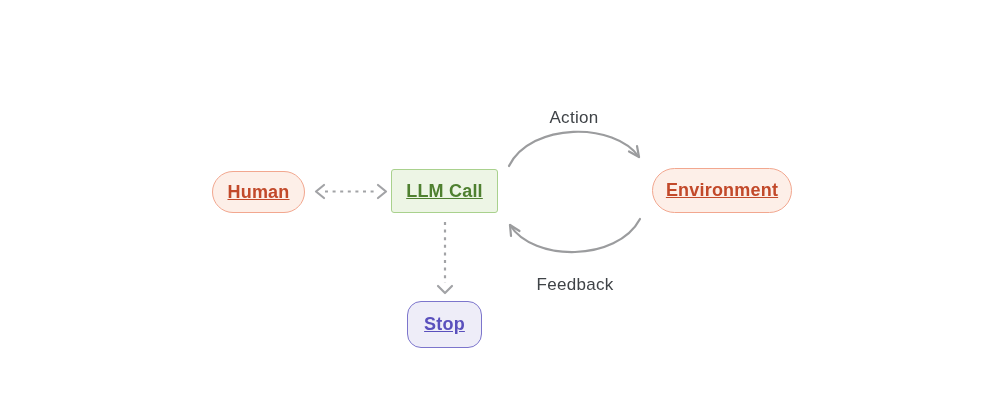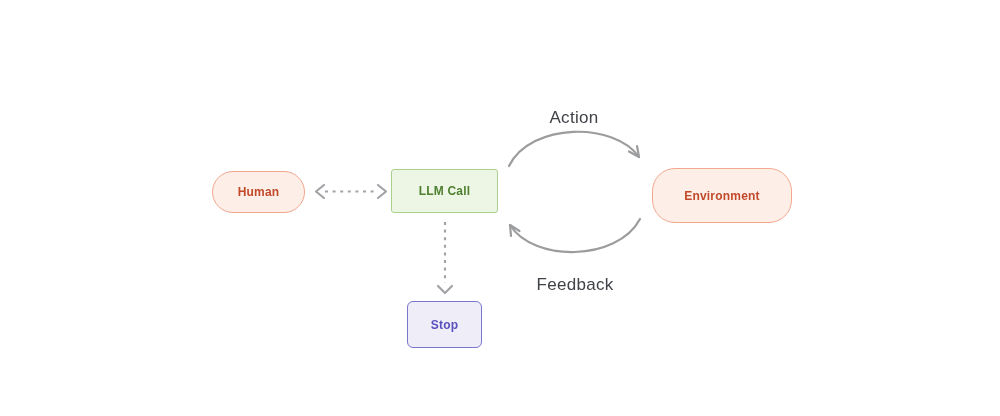--- a/index.html
+++ b/index.html
@@ -16,36 +16,36 @@
     overflow:hidden;
   }
   .arrows{position:absolute;left:0;top:0;width:1000px;height:416px;}
   .arrows path, .arrows polyline, .arrows line{fill:none;stroke-linejoin:round;}
   .solid-arrow{stroke:var(--arrow-gray);stroke-width:2.2;stroke-linecap:round;}
   .dashed-line{stroke:var(--dash-gray);stroke-width:2.2;stroke-dasharray:3 4.6;stroke-linecap:butt;}
   .chevron{stroke:var(--dash-gray);stroke-width:2.2;stroke-linecap:round;}
   .chevron.solid{stroke:var(--arrow-gray);}
   .node{
     position:absolute;display:flex;align-items:center;justify-content:center;
-    box-sizing:border-box;font-weight:bold;font-size:12px;letter-spacing:.2px;
+    box-sizing:border-box;font-weight:bold;font-size:18px;letter-spacing:.2px;text-decoration:underline;
   }
   .node-human{
     left:212px;top:171px;width:93px;height:42px;border-radius:21px;
     background:var(--salmon-fill);border:1.5px solid var(--salmon-border);color:var(--salmon-text);
   }
   .node-environment{
-    left:652px;top:168px;width:140px;height:55px;border-radius:23px;
+    left:652px;top:168px;width:140px;height:45px;border-radius:23px;
     background:var(--salmon-fill);border:1.5px solid var(--salmon-border);color:var(--salmon-text);
   }
   .node-llm{
     left:391px;top:169px;width:107px;height:44px;border-radius:3px;
     background:var(--green-fill);border:1.5px solid var(--green-border);color:var(--green-text);
   }
   .node-stop{
-    left:407px;top:301px;width:75px;height:47px;border-radius:6px;
+    left:407px;top:301px;width:75px;height:47px;border-radius:14px;
     background:var(--purple-fill);border:1.5px solid var(--purple-border);color:var(--purple-text);
   }
   .edge-label{
     position:absolute;transform:translate(-50%,-50%);
     color:var(--label-text);font-size:17px;font-weight:normal;letter-spacing:.3px;
     white-space:nowrap;
     margin-top:7px;
   }
   .label-action{left:574px;top:111px;}
   .label-feedback{left:575px;top:278px;}

